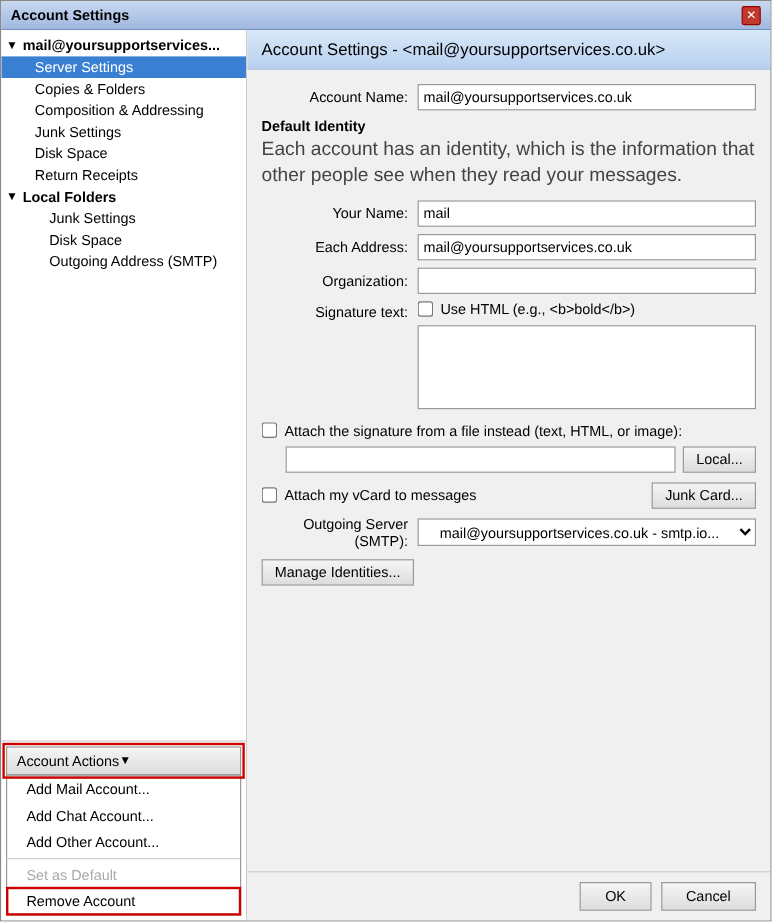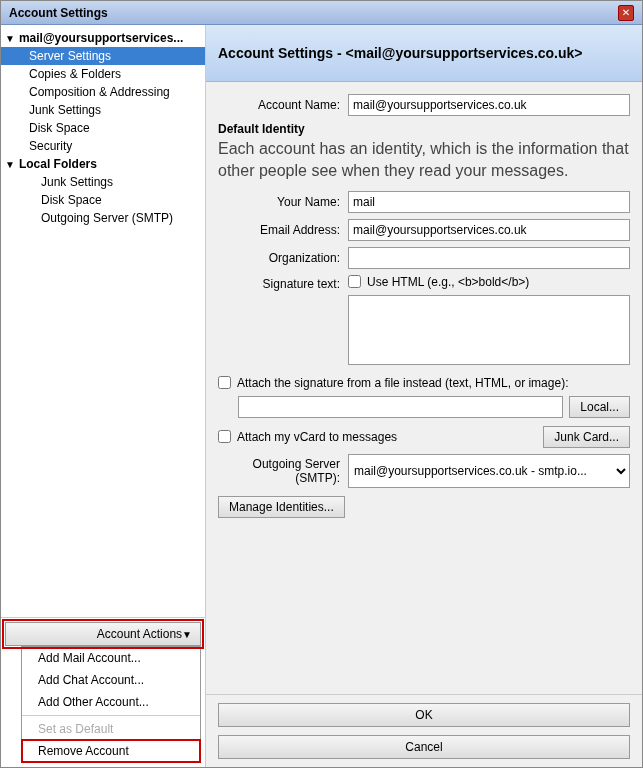--- a/index.html
+++ b/index.html
@@ -94,33 +94,32 @@
       border-top: 1px solid #ccc;
       padding: 4px;
     }
     .account-actions-btn {
       width: 100%;
       background: linear-gradient(to bottom, #f5f5f5, #ddd);
       border: 1px solid #999;
       padding: 4px 8px;
       display: flex;
       align-items: center;
-      justify-content: flex-end;
+      justify-content: flex-start;
       cursor: pointer;
       font-size: 12px;
       outline: 2px solid #c00;
       outline-offset: 1px;
     }
     .account-actions-btn .arrow { font-size: 10px; }
     
     .dropdown-menu {
       background: #fff;
       border: 1px solid #999;
       margin-top: 0;
-      margin-left: 16px;
     }
     .dropdown-item {
       padding: 4px 16px;
       cursor: pointer;
       white-space: nowrap;
       font-size: 12px;
     }
     .dropdown-item.disabled { color: #aaa; cursor: default; }
     .dropdown-divider { border-top: 1px solid #ccc; margin: 2px 0; }
     .dropdown-item.remove-account {
@@ -131,23 +130,23 @@
     .main-panel {
       flex: 1;
       background: #f0f0f0;
       display: flex;
       flex-direction: column;
       padding: 0;
       overflow: hidden;
     }
     .panel-header {
       background: linear-gradient(to bottom, #d8e8f8, #b8d0f0);
-      padding: 20px 12px;
+      padding: 8px 12px;
       font-size: 14px;
-      font-weight: bold;
+      font-weight: normal;
       color: #000;
       border-bottom: 1px solid #a0b8d8;
     }
     .panel-content {
       flex: 1;
       padding: 12px;
       overflow-y: auto;
     }
     .form-row {
       display: flex;
@@ -246,41 +245,41 @@
       justify-content: flex-start;
       margin-top: 4px;
     }
     .panel-footer {
       display: flex;
       justify-content: flex-end;
       gap: 8px;
       padding: 8px 12px;
       border-top: 1px solid #ccc;
       background: #f0f0f0;
-      flex-direction: column;
     }
     .footer-btn {
       background: linear-gradient(to bottom, #f5f5f5, #ddd);
       border: 1px solid #999;
       padding: 4px 20px;
       font-size: 12px;
       cursor: pointer;
     }
     .select-with-arrow {
       display: flex;
       align-items: center;
       flex: 1;
     }
     .select-with-arrow select {
       flex: 1;
-      height: 34px;
+      height: 23px;
       border: 1px solid #999;
       font-size: 12px;
       padding: 0 1px;
       background: #fff;
+      text-align: center;
     }
   </style>
 </head>
 <body>
 
 <div class="window">
 
   <div class="title-bar">
     <span class="title-bar-text">Account Settings</span>
     <div class="title-bar-close">✕</div>
@@ -304,35 +303,35 @@
         <div class="tree-item sub">
           <span>Composition &amp; Addressing</span>
         </div>
         <div class="tree-item sub">
           <span>Junk Settings</span>
         </div>
         <div class="tree-item sub">
           <span>Disk Space</span>
         </div>
         <div class="tree-item sub">
-          <span>Security</span>
+          <span>Return Receipts</span>
         </div>
 
         <div class="tree-item root">
           <span class="collapse-icon">▼</span>
           <span>Local Folders</span>
         </div>
         <div class="tree-item sub2">
           <span>Junk Settings</span>
         </div>
         <div class="tree-item sub2">
           <span>Disk Space</span>
         </div>
         <div class="tree-item sub2">
-          <span>Outgoing Server (SMTP)</span>
+          <span>Outgoing Address (SMTP)</span>
         </div>
       </div>
 
       <div class="sidebar-bottom">
         <button class="account-actions-btn">
           <span>Account Actions</span>
           <span class="arrow">▼</span>
         </button>
         <div class="dropdown-menu">
           <div class="dropdown-item">Add Mail Account...</div>
@@ -359,21 +358,21 @@
           <div class="section-title">Default Identity</div>
           <div class="section-desc">Each account has an identity, which is the information that other people see when they read your messages.</div>
         </div>
 
         <div class="form-row">
           <label class="form-label">Your Name:</label>
           <input class="form-input" type="text" value="mail" style="">
         </div>
 
         <div class="form-row">
-          <label class="form-label">Email Address:</label>
+          <label class="form-label">Each Address:</label>
           <input class="form-input" type="text" value="mail@yoursupportservices.co.uk" style="">
         </div>
 
 
         <div class="form-row">
           <label class="form-label">Organization:</label>
           <input class="form-input" type="text" style="">
         </div>
 
         <div class="form-row" style="align-items:flex-start; margin-bottom:2px;">

